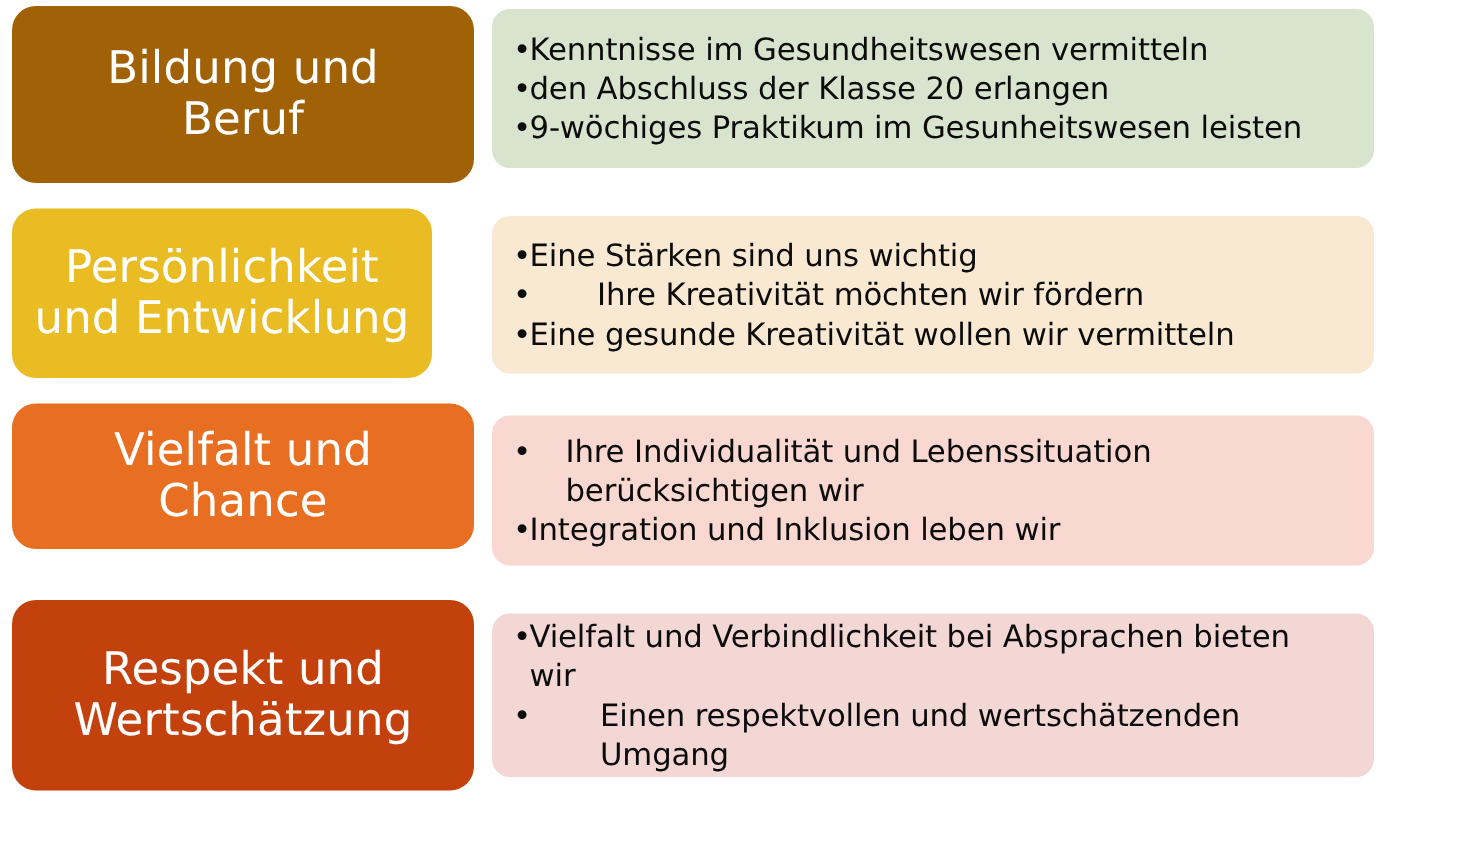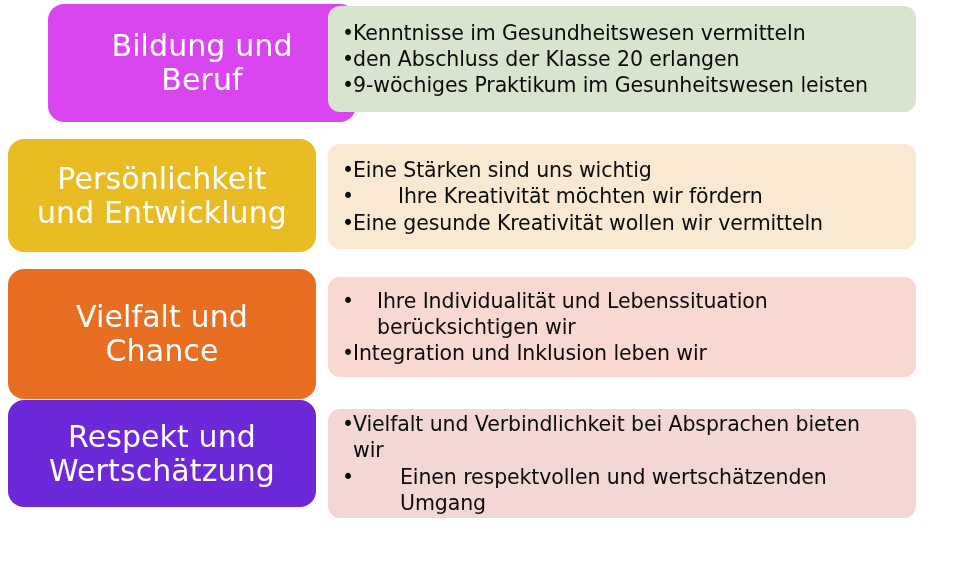--- a/index.html
+++ b/index.html
@@ -69,67 +69,66 @@
   .bullet-text {
     flex: 1 1 auto;
     white-space: pre-line;
   }
 
   
   #row-1 .label-box {
     top: 4px;
     width: 308px;
     height: 118px;
-    background: #d946ef;
-    margin-left: 40px;
+    background: #a16207;
   }
   #row-1 .detail-box {
     top: 6px;
     left: 328px;
     width: 588px;
     height: 106px;
     background: #D9E4CE;
   }
 
   
   #row-2 .label-box {
     top: 139px;
-    width: 308px;
+    width: 280px;
     height: 113px;
     background: #E8BC22;
   }
   #row-2 .detail-box {
     top: 144px;
     left: 328px;
     width: 588px;
     height: 105px;
     background: #F9E9D3;
   }
 
   
   #row-3 .label-box {
     top: 269px;
     width: 308px;
-    height: 130px;
+    height: 97px;
     background: #E86E22;
   }
   #row-3 .detail-box {
     top: 277px;
     left: 328px;
     width: 588px;
     height: 100px;
     background: #F9D8D1;
   }
 
   
   #row-4 .label-box {
     top: 400px;
     width: 308px;
-    height: 107px;
-    background: #6d28d9;
+    height: 127px;
+    background: #c2410c;
   }
   #row-4 .detail-box {
     top: 409px;
     left: 328px;
     width: 588px;
     height: 109px;
     background: #F2D7D5;
   }
 </style>
 </head>

